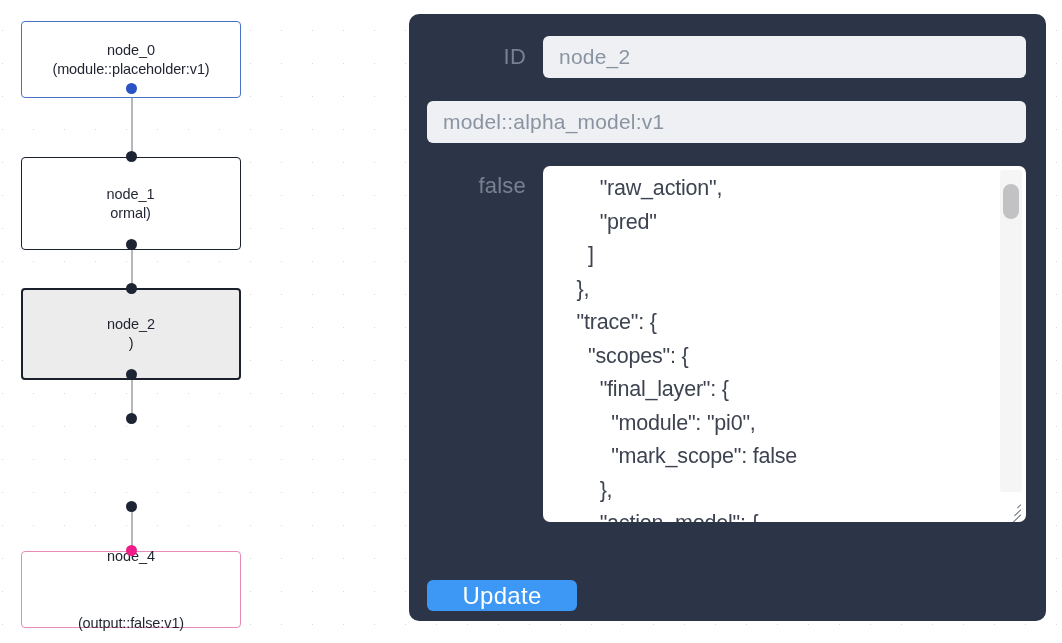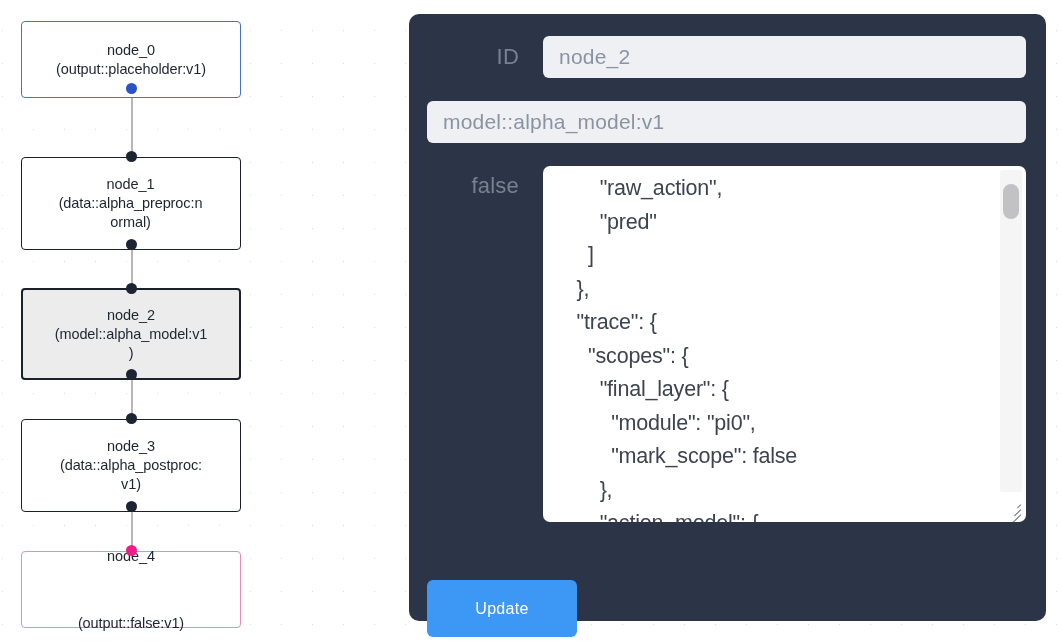--- a/index.html
+++ b/index.html
@@ -135,21 +135,21 @@
   }
   .field-row {
     display: flex;
     align-items: flex-start;
     margin-bottom: 23px;
   }
   .field-label {
     width: 116px;
     flex: 0 0 116px;
     text-align: right;
-    padding-right: 24px;
+    padding-right: 17px;
     box-sizing: border-box;
     color: #77818f;
     font-size: 22px;
     line-height: 42px;
     letter-spacing: 0.2px;
   }
   .field-label.config-label { line-height: 40px; }
   .text-input {
     flex: 1;
     height: 42px;
@@ -220,26 +220,26 @@
     transform-origin: right center;
     transform: rotate(-45deg);
   }
   .ta-grip .g1 { bottom: 5px;  width: 13px; }
   .ta-grip .g2 { bottom: 10px; width: 9px; }
   .ta-grip .g3 { bottom: 15px; width: 5px; }
 
   .update-btn {
     position: absolute;
     left: 427px; top: 580px;
-    width: 150px; height: 57px;
+    width: 150px; height: 31px;
     background: #3d97f5;
     border: none;
     border-radius: 6px;
     color: #ffffff;
-    font-size: 16px;
+    font-size: 24px;
     font-family: "Liberation Sans", sans-serif;
     letter-spacing: 0.3px;
     cursor: pointer;
     padding: 0;
   }
 </style>
 </head>
 <body>
 
 <div id="stage">
@@ -248,40 +248,33 @@
 
   <div class="flow">
 
     <div class="edge e0"></div>
     <div class="edge e1"></div>
     <div class="edge e2"></div>
     <div class="edge e3"></div>
 
     <div class="node n0 blue">
       <span class="nl">node_0</span>
-      <span class="nl">(output::placeholder:v1)</span>
+      <span class="nl">(module::placeholder:v1)</span>
     </div>
 
     <div class="node n1">
       <span class="nl">node_1</span>
-      <span class="nl">(data::alpha_preproc:n</span>
       <span class="nl">ormal)</span>
     </div>
 
     <div class="node n2 sel">
       <span class="nl">node_2</span>
-      <span class="nl">(model::alpha_model:v1</span>
       <span class="nl">)</span>
     </div>
 
-    <div class="node n3">
-      <span class="nl">node_3</span>
-      <span class="nl">(data::alpha_postproc:</span>
-      <span class="nl">v1)</span>
-    </div>
 
     <div class="node n4 pink">
       <span class="nl">node_4</span>
       <span class="nl">(output::false:v1)</span>
     </div>
 
     <div class="dot blue d-n0-out"></div>
     <div class="dot d-n1-in"></div>
     <div class="dot d-n1-out"></div>
     <div class="dot d-n2-in"></div>

